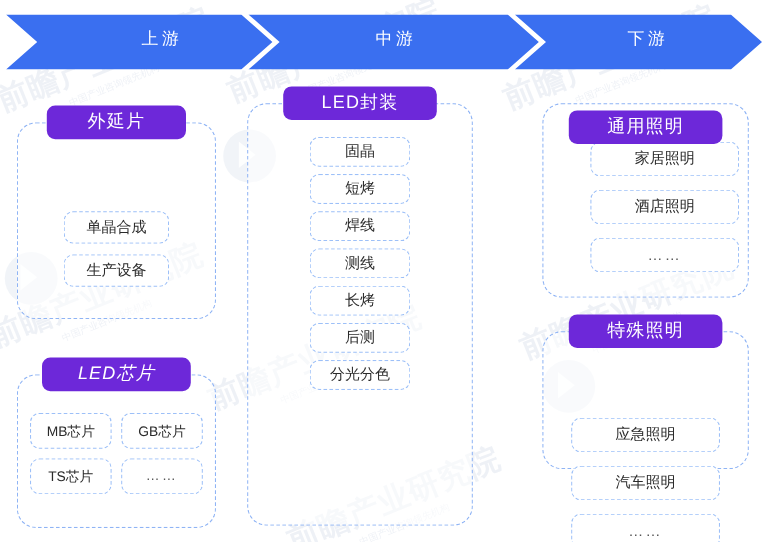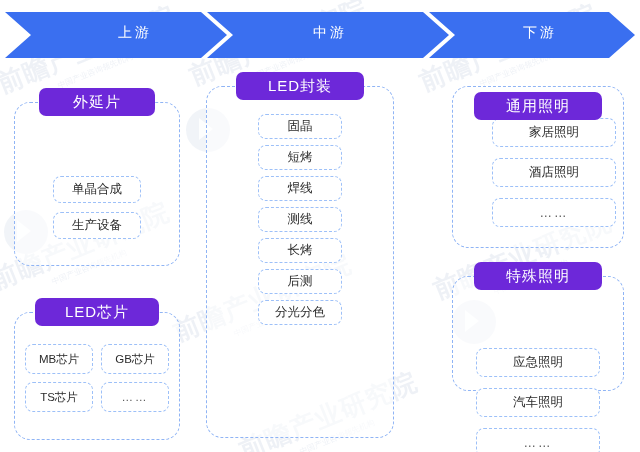--- a/index.html
+++ b/index.html
@@ -151,21 +151,21 @@
 
   
   #grp-epiwafer { left: 14px; top: 88px; width: 166px; height: 178px; }
   #grp-epiwafer .group-box { top: 14px; bottom: 0; }
   #grp-epiwafer .group-title { top: 0; width: 116px; }
   #grp-epiwafer .items { top: 44px; gap: 9px; margin-top: 44px; }
   #grp-epiwafer .item { width: 88px; height: 27px; }
 
   #grp-ledchip { left: 14px; top: 298px; width: 166px; height: 142px; }
   #grp-ledchip .group-box { top: 14px; bottom: 0; }
-  #grp-ledchip .group-title { top: 0; width: 124px; }
+  #grp-ledchip .group-title { top: 0; width: 124px; font-style: italic; }
   #grp-ledchip .items { top: 46px; gap: 8px 8px; padding: 0 10px; box-sizing: border-box; }
   #grp-ledchip .item { width: 68px; height: 30px; font-size: 11.5px; }
 
   
   #grp-package { left: 206px; top: 72px; width: 188px; height: 366px; }
   #grp-package .group-box { top: 14px; bottom: 0; }
   #grp-package .group-title { top: 0; width: 128px; }
   #grp-package .items { top: 42px; gap: 6px; }
   #grp-package .item { width: 84px; height: 25px; }
 

